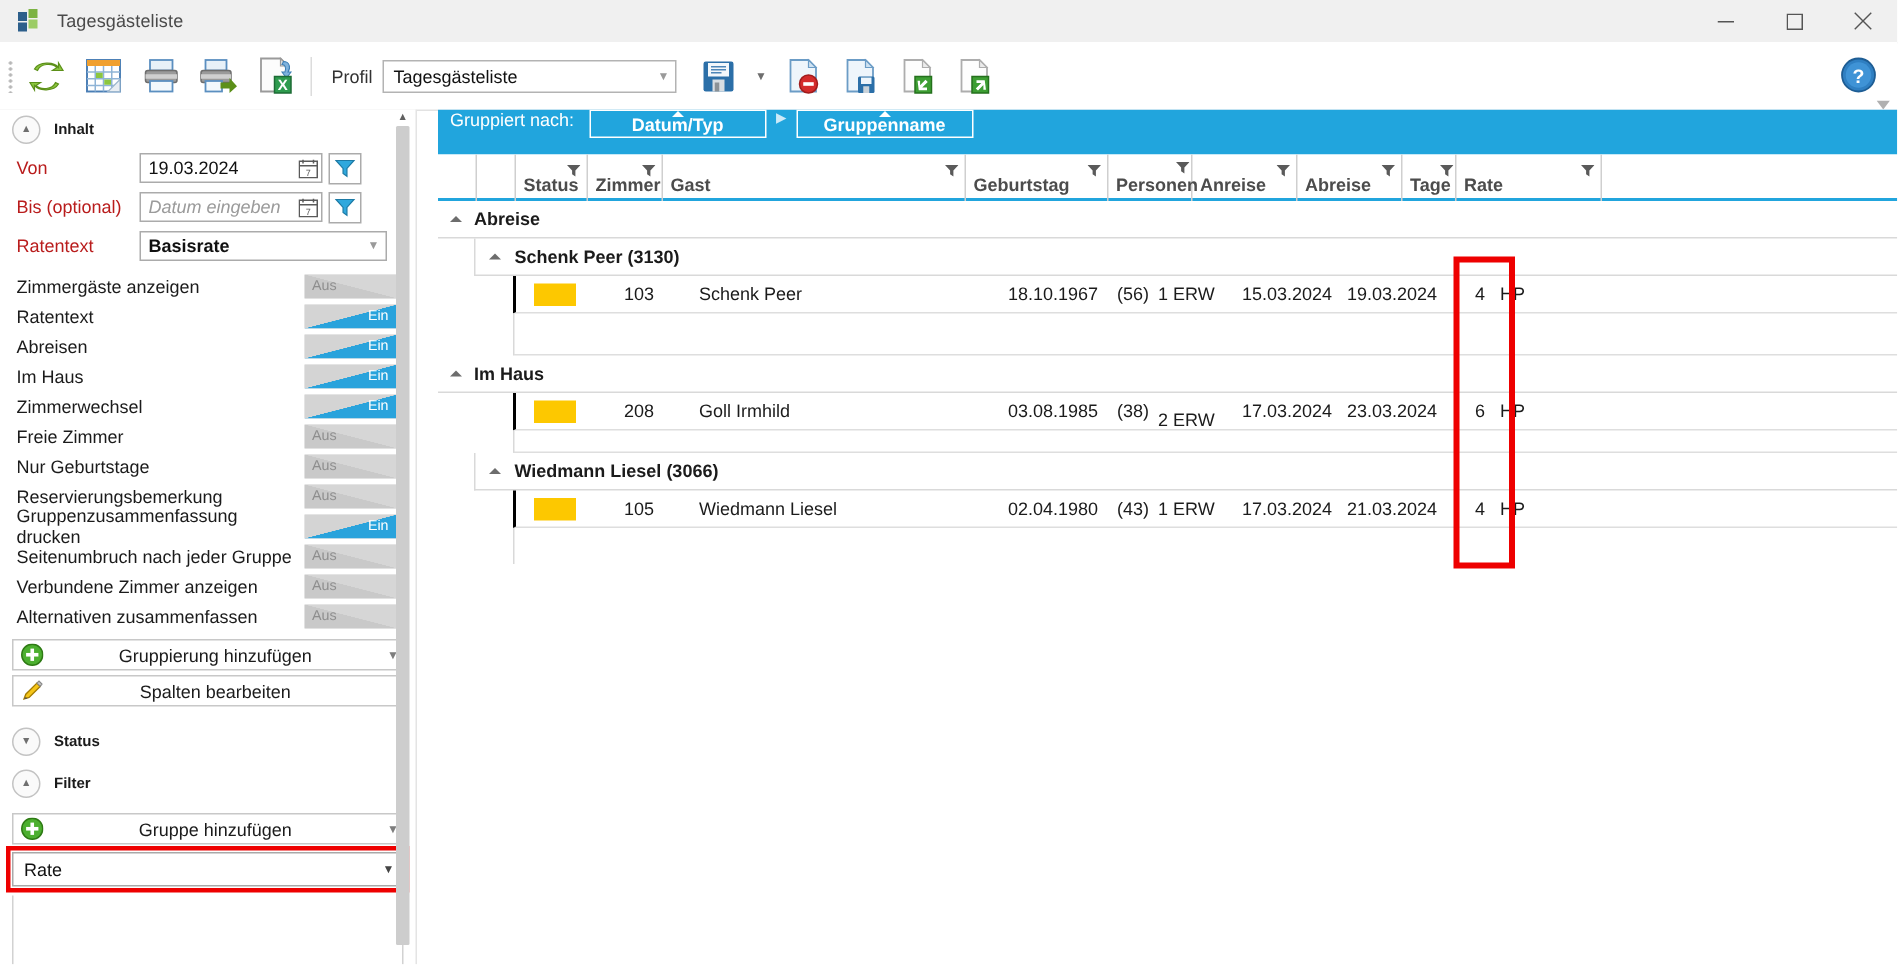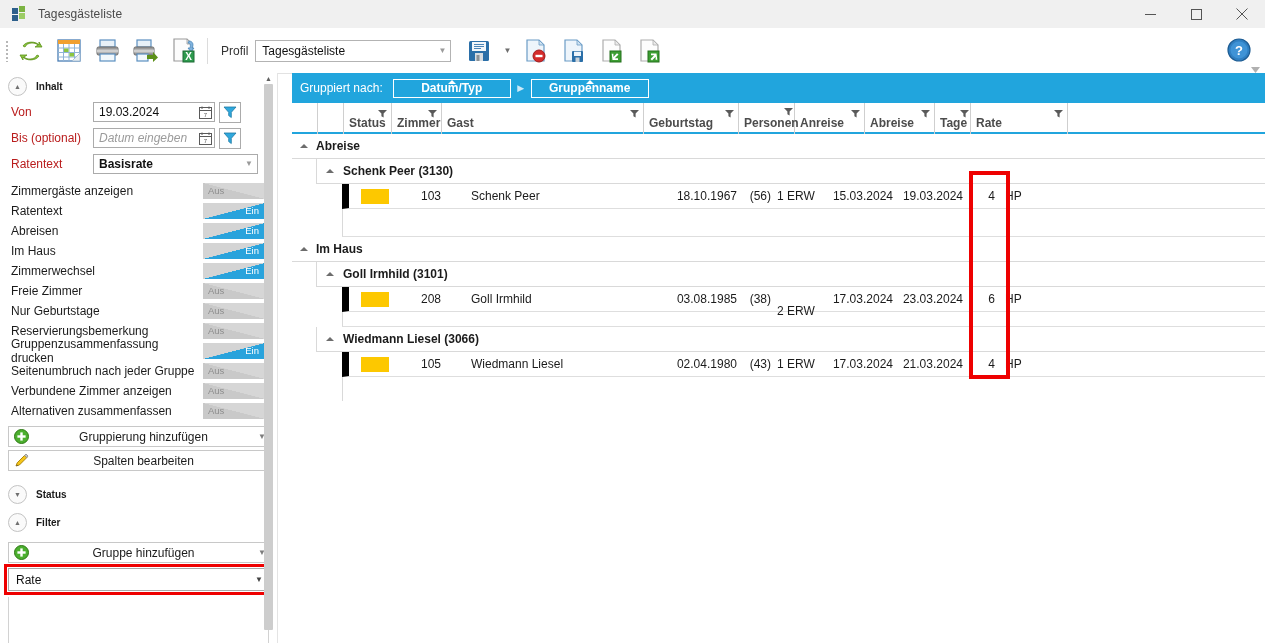--- a/index.html
+++ b/index.html
@@ -143,21 +143,21 @@
   .sb-track{position:absolute;top:10px;left:0;width:9px;height:546px;background:#ffffff;}
   .sb-thumb{position:absolute;top:10px;left:0;width:9px;height:546px;background:#cdcdcd;border-radius:1px;}
   .sb-arrow{position:absolute;left:0;width:9px;height:9px;color:#606060;text-align:center;line-height:9px;font-size:7px;}
 
   
   .grid{
     position:absolute;left:292px;top:73px;width:973px;height:570px;background:#fff;
     overflow:hidden;
   }
   .groupbar{
-    height:30px;background:#21a5dd;display:flex;align-items:center;padding-left:8px;
+    height:30px;background:#21a5dd;display:flex;align-items:flex-start;padding-left:8px;
     box-sizing:border-box;
   }
   .groupbar .gl{color:#ffffff;font-size:12px;margin-right:10px;}
   .gchip{
     height:19px;min-width:118px;border:1px solid #ffffff;position:relative;
     display:flex;align-items:center;justify-content:center;padding:0 12px;
     box-sizing:border-box;
   }
   .gchip .t{color:#fff;font-size:12px;font-weight:bold;}
   .gchip .sortcaret{
@@ -194,21 +194,21 @@
     border-left:1px solid #d9d9d9;
   }
   .grp2 .ex{width:26px;display:flex;align-items:center;justify-content:center;}
   .caret-up{
     width:0;height:0;border-left:4px solid transparent;border-right:4px solid transparent;
     border-bottom:4px solid #6d6d6d;
   }
 
   .drow{
     display:flex;height:24px;border-bottom:1px solid #dedede;margin-left:50px;
-    border-left:7px solid #000000;align-items:flex-start;
+    border-left:2px solid #000000;align-items:center;
   }
   .drow .c{
     box-sizing:border-box;display:flex;align-items:center;height:24px;
     font-size:12px;color:#1b1b1b;
   }
   .swatch{width:28px;height:15px;background:#fdc800;}
   .spacer-row{height:27px;border-bottom:1px solid #dedede;margin-left:50px;border-left:1px solid #d9d9d9;}
   .spacer-row2{height:24px;margin-left:50px;border-left:1px solid #d9d9d9;}
 
   .rate-hl{
@@ -689,26 +689,20 @@
       <div class="c" style="width:97px;padding-left:10px;">HP</div>
     </div>
     <div class="spacer-row"></div>
 
     <div class="grp1">
       <span class="ex">
           <span class="caret-up"></span>
         </span>
       <span>Im Haus</span>
     </div>
-    <div class="grp2">
-      <span class="ex">
-          <span class="caret-up"></span>
-        </span>
-      <span>Goll Irmhild (3101)</span>
-    </div>
     <div class="drow">
       <div class="c" style="width:52px;justify-content:center;">
           <span class="swatch"></span>
         </div>
       <div class="c" style="width:48px;justify-content:flex-end;padding-right:8px;">208</div>
       <div class="c" style="width:200px;padding-left:22px;">Goll Irmhild</div>
       <div class="c" style="width:88px;justify-content:flex-end;">03.08.1985</div>
       <div class="c" style="width:34px;justify-content:flex-end;">(38)</div>
       <div class="c" style="width:50px;padding-left:6px;margin-top:12px;">2 ERW</div>
       <div class="c" style="width:72px;justify-content:flex-end;">17.03.2024</div>

